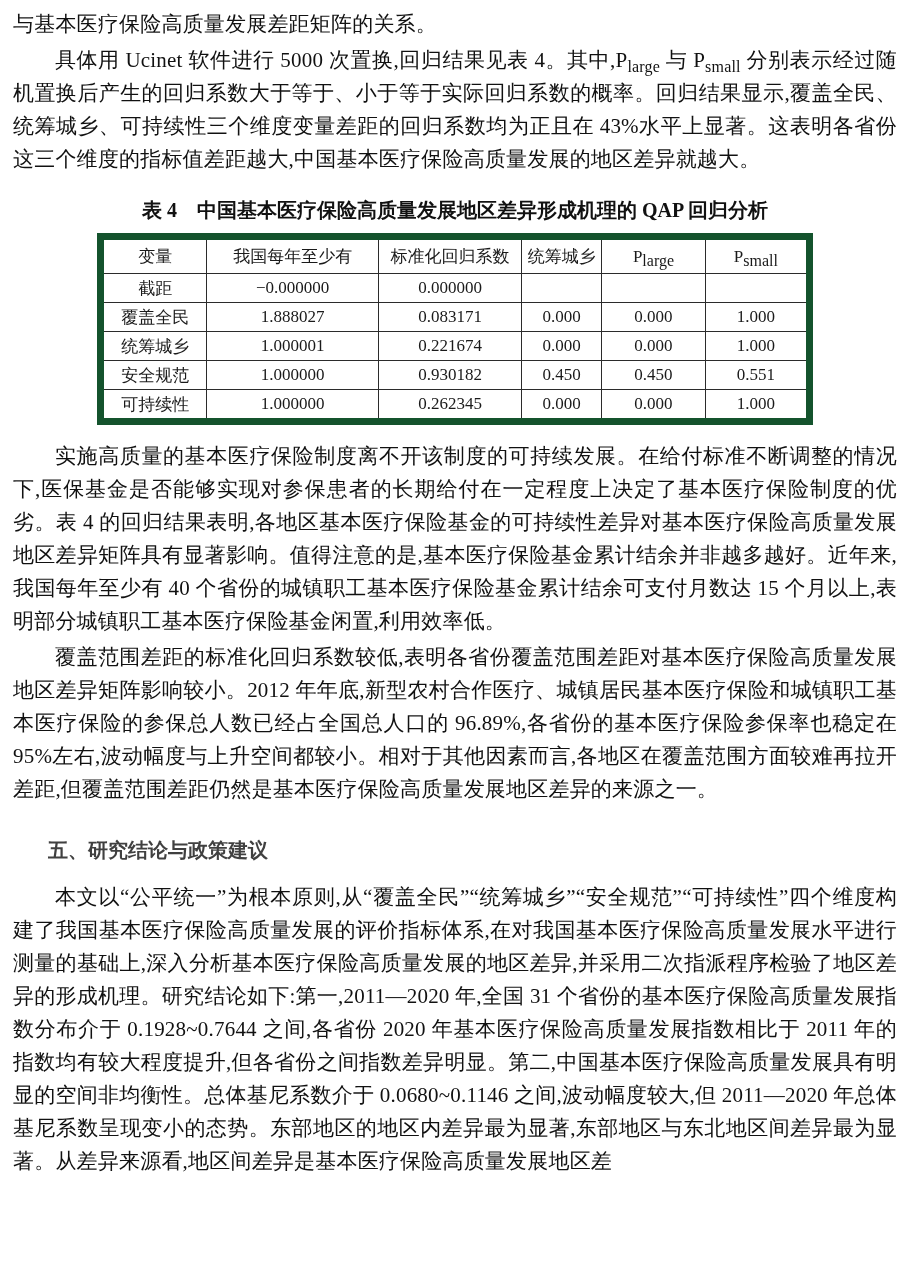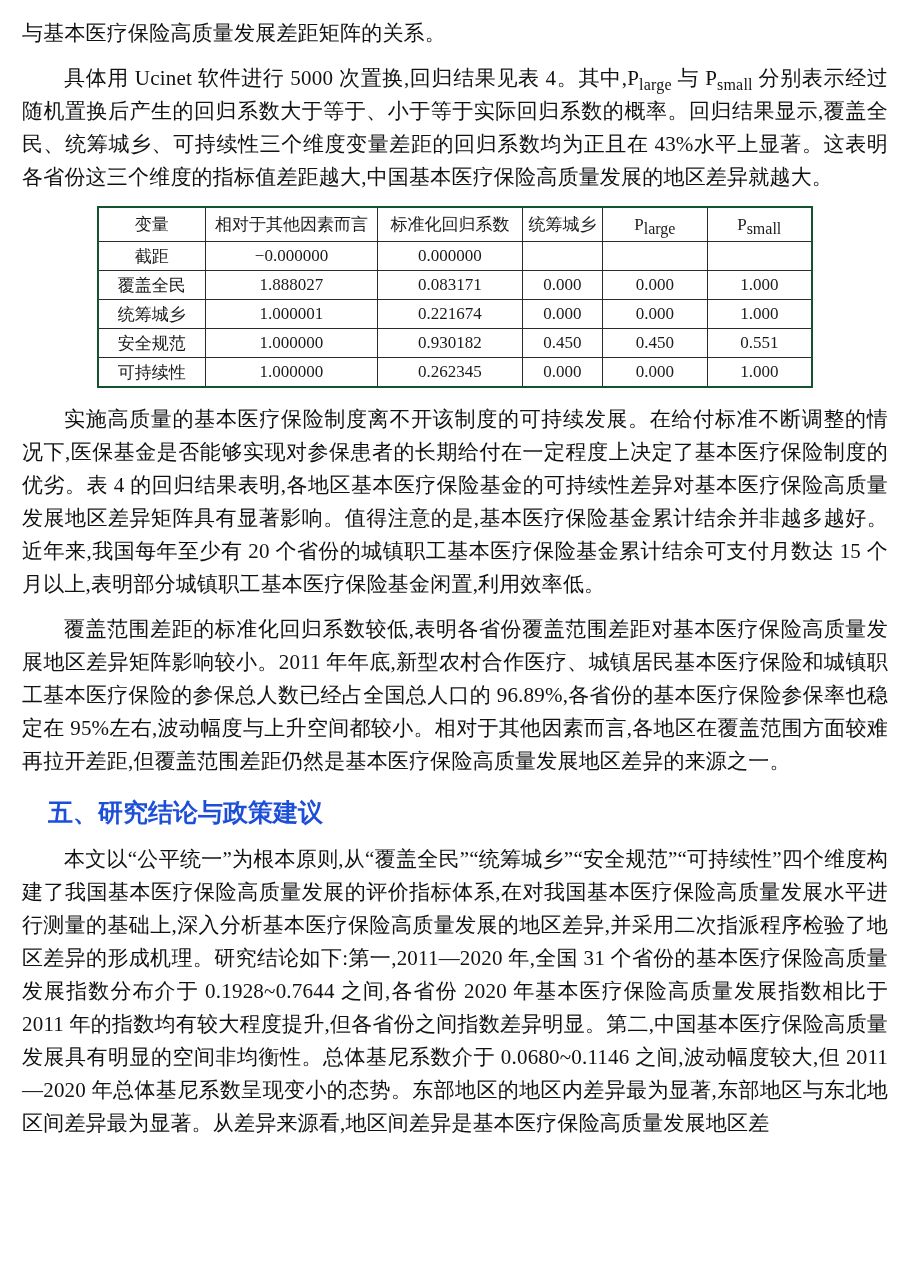--- a/index.html
+++ b/index.html
@@ -11,21 +11,21 @@
     width: 910px;
     height: 1271px;
     overflow: hidden;
     color: #111111;
     font-family: "Liberation Serif", serif;
   }
   .page {
     padding: 5px 10px 0 10px;
   }
   p.body-text {
-    margin: 12px;
+    margin: 3px;
     font-size: 21px;
     line-height: 33px;
     text-align: justify;
     letter-spacing: 0.2px;
   }
   p.indent {
     text-indent: 42px;
   }
   sub.small-sub {
     font-size: 16px;
@@ -39,21 +39,21 @@
     line-height: 28px;
     font-family: "Liberation Serif", serif;
   }
   table.data-table {
     width: 716px;
     margin: 0 auto;
     border-collapse: collapse;
     table-layout: fixed;
     font-size: 17px;
     color: #1a1a1a;
-    border: 2px solid #14532d;
+    border: 7px solid #14532d;
     padding-left: 32px;
   }
   table.data-table th,
   table.data-table td {
     border: 1px solid #2b2b2b;
     text-align: center;
     vertical-align: middle;
     padding: 0 4px;
     font-weight: normal;
     overflow: hidden;
@@ -62,52 +62,53 @@
   table.data-table th {
     height: 33px;
   }
   table.data-table td {
     height: 28px;
   }
   .after-table {
     margin-top: 15px !important;
   }
   h2.section-heading {
-    margin: 20px 0 17px 0;
+    margin: 30px 0 17px 0;
     padding-left: 38px;
     font-family: "Liberation Sans", sans-serif;
     font-weight: bold;
-    font-size: 25px;
+    font-size: 20px;
     line-height: 28px;
-    color: #1d4ed8;
+    color: #404040;
   }
 </style>
 </head>
 <body>
 
 <div class="page">
 
   <p class="body-text">与基本医疗保险高质量发展差距矩阵的关系。</p>
 
   <p class="body-text indent"><span>具体用 Ucinet 软件进行 5000 次置换,回归结果见表 4。其中,P</span><sub class="small-sub">large</sub><span> 与 P</span><sub class="small-sub">small</sub><span> 分别表示经过随机置换后产生的回归系数大于等于、小于等于实际回归系数的概率。回归结果显示,覆盖全民、统筹城乡、可持续性三个维度变量差距的回归系数均为正且在 43%水平上显著。这表明各省份这三个维度的指标值差距越大,中国基本医疗保险高质量发展的地区差异就越大。</span></p>
 
+  <div class="table-title">表 4　中国基本医疗保险高质量发展地区差异形成机理的 QAP 回归分析</div>
 
   <table class="data-table">
     <colgroup>
       <col style="width:15.0%">
       <col style="width:24.2%">
       <col style="width:20.2%">
       <col style="width:11.3%">
       <col style="width:14.6%">
       <col style="width:14.7%">
     </colgroup>
     <thead>
       <tr>
         <th>变量</th>
-        <th>相对于其他因素而言</th>
+        <th>我国每年至少有</th>
         <th>标准化回归系数</th>
         <th>统筹城乡</th>
         <th><span>P</span><sub class="small-sub">large</sub></th>
         <th><span>P</span><sub class="small-sub">small</sub></th>
       </tr>
     </thead>
     <tbody>
       <tr>
         <td>截距</td>
         <td>−0.000000</td>
@@ -144,22 +145,22 @@
         <td>可持续性</td>
         <td>1.000000</td>
         <td>0.262345</td>
         <td>0.000</td>
         <td>0.000</td>
         <td>1.000</td>
       </tr>
     </tbody>
   </table>
 
-  <p class="body-text indent after-table">实施高质量的基本医疗保险制度离不开该制度的可持续发展。在给付标准不断调整的情况下,医保基金是否能够实现对参保患者的长期给付在一定程度上决定了基本医疗保险制度的优劣。表 4 的回归结果表明,各地区基本医疗保险基金的可持续性差异对基本医疗保险高质量发展地区差异矩阵具有显著影响。值得注意的是,基本医疗保险基金累计结余并非越多越好。近年来,我国每年至少有 20 个省份的城镇职工基本医疗保险基金累计结余可支付月数达 15 个月以上,表明部分城镇职工基本医疗保险基金闲置,利用效率低。</p>
+  <p class="body-text indent after-table">实施高质量的基本医疗保险制度离不开该制度的可持续发展。在给付标准不断调整的情况下,医保基金是否能够实现对参保患者的长期给付在一定程度上决定了基本医疗保险制度的优劣。表 4 的回归结果表明,各地区基本医疗保险基金的可持续性差异对基本医疗保险高质量发展地区差异矩阵具有显著影响。值得注意的是,基本医疗保险基金累计结余并非越多越好。近年来,我国每年至少有 40 个省份的城镇职工基本医疗保险基金累计结余可支付月数达 15 个月以上,表明部分城镇职工基本医疗保险基金闲置,利用效率低。</p>
 
 
-  <p class="body-text indent">覆盖范围差距的标准化回归系数较低,表明各省份覆盖范围差距对基本医疗保险高质量发展地区差异矩阵影响较小。2011 年年底,新型农村合作医疗、城镇居民基本医疗保险和城镇职工基本医疗保险的参保总人数已经占全国总人口的 96.89%,各省份的基本医疗保险参保率也稳定在 95%左右,波动幅度与上升空间都较小。相对于其他因素而言,各地区在覆盖范围方面较难再拉开差距,但覆盖范围差距仍然是基本医疗保险高质量发展地区差异的来源之一。</p>
+  <p class="body-text indent">覆盖范围差距的标准化回归系数较低,表明各省份覆盖范围差距对基本医疗保险高质量发展地区差异矩阵影响较小。2012 年年底,新型农村合作医疗、城镇居民基本医疗保险和城镇职工基本医疗保险的参保总人数已经占全国总人口的 96.89%,各省份的基本医疗保险参保率也稳定在 95%左右,波动幅度与上升空间都较小。相对于其他因素而言,各地区在覆盖范围方面较难再拉开差距,但覆盖范围差距仍然是基本医疗保险高质量发展地区差异的来源之一。</p>
 
   <h2 class="section-heading">五、研究结论与政策建议</h2>
 
   <p class="body-text indent">本文以“公平统一”为根本原则,从“覆盖全民”“统筹城乡”“安全规范”“可持续性”四个维度构建了我国基本医疗保险高质量发展的评价指标体系,在对我国基本医疗保险高质量发展水平进行测量的基础上,深入分析基本医疗保险高质量发展的地区差异,并采用二次指派程序检验了地区差异的形成机理。研究结论如下:第一,2011—2020 年,全国 31 个省份的基本医疗保险高质量发展指数分布介于 0.1928~0.7644 之间,各省份 2020 年基本医疗保险高质量发展指数相比于 2011 年的指数均有较大程度提升,但各省份之间指数差异明显。第二,中国基本医疗保险高质量发展具有明显的空间非均衡性。总体基尼系数介于 0.0680~0.1146 之间,波动幅度较大,但 2011—2020 年总体基尼系数呈现变小的态势。东部地区的地区内差异最为显著,东部地区与东北地区间差异最为显著。从差异来源看,地区间差异是基本医疗保险高质量发展地区差</p>
 
 </div>
 
 </body></html>

